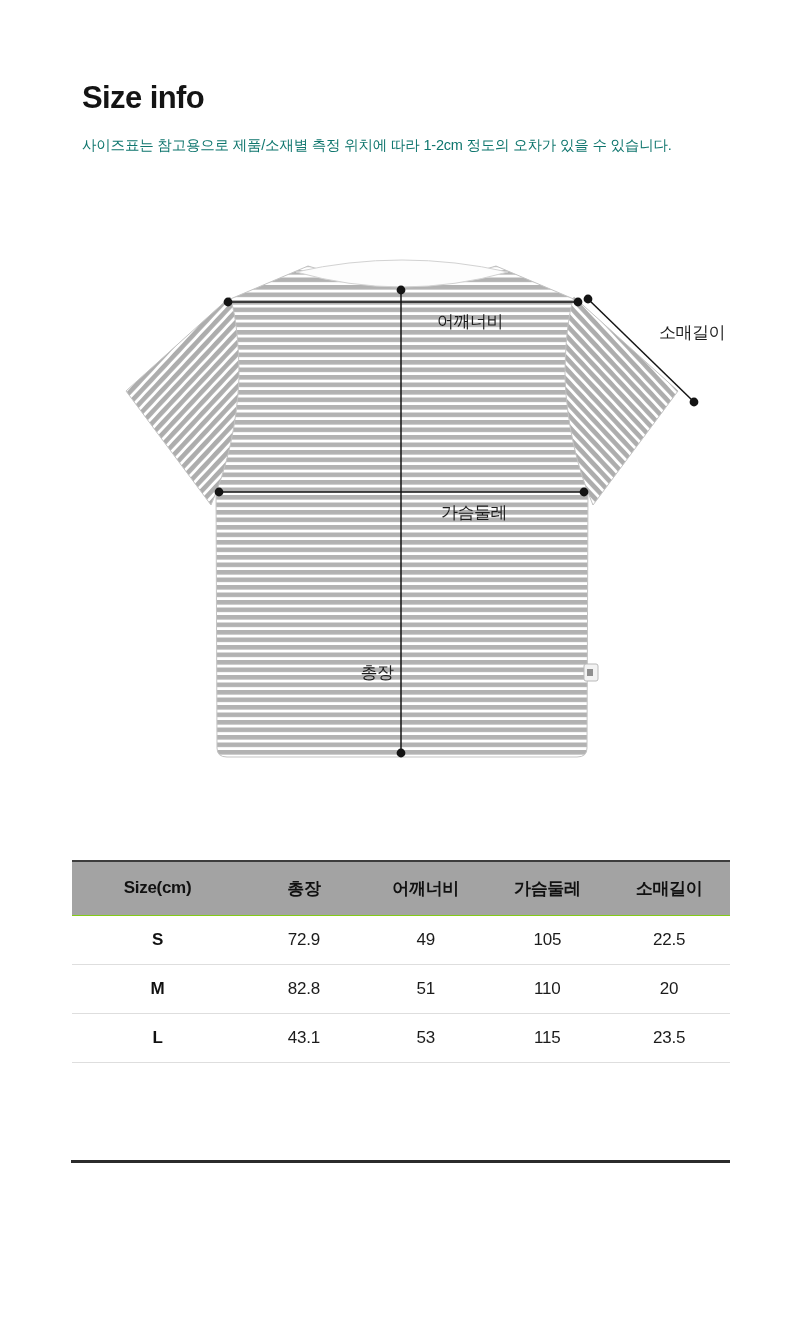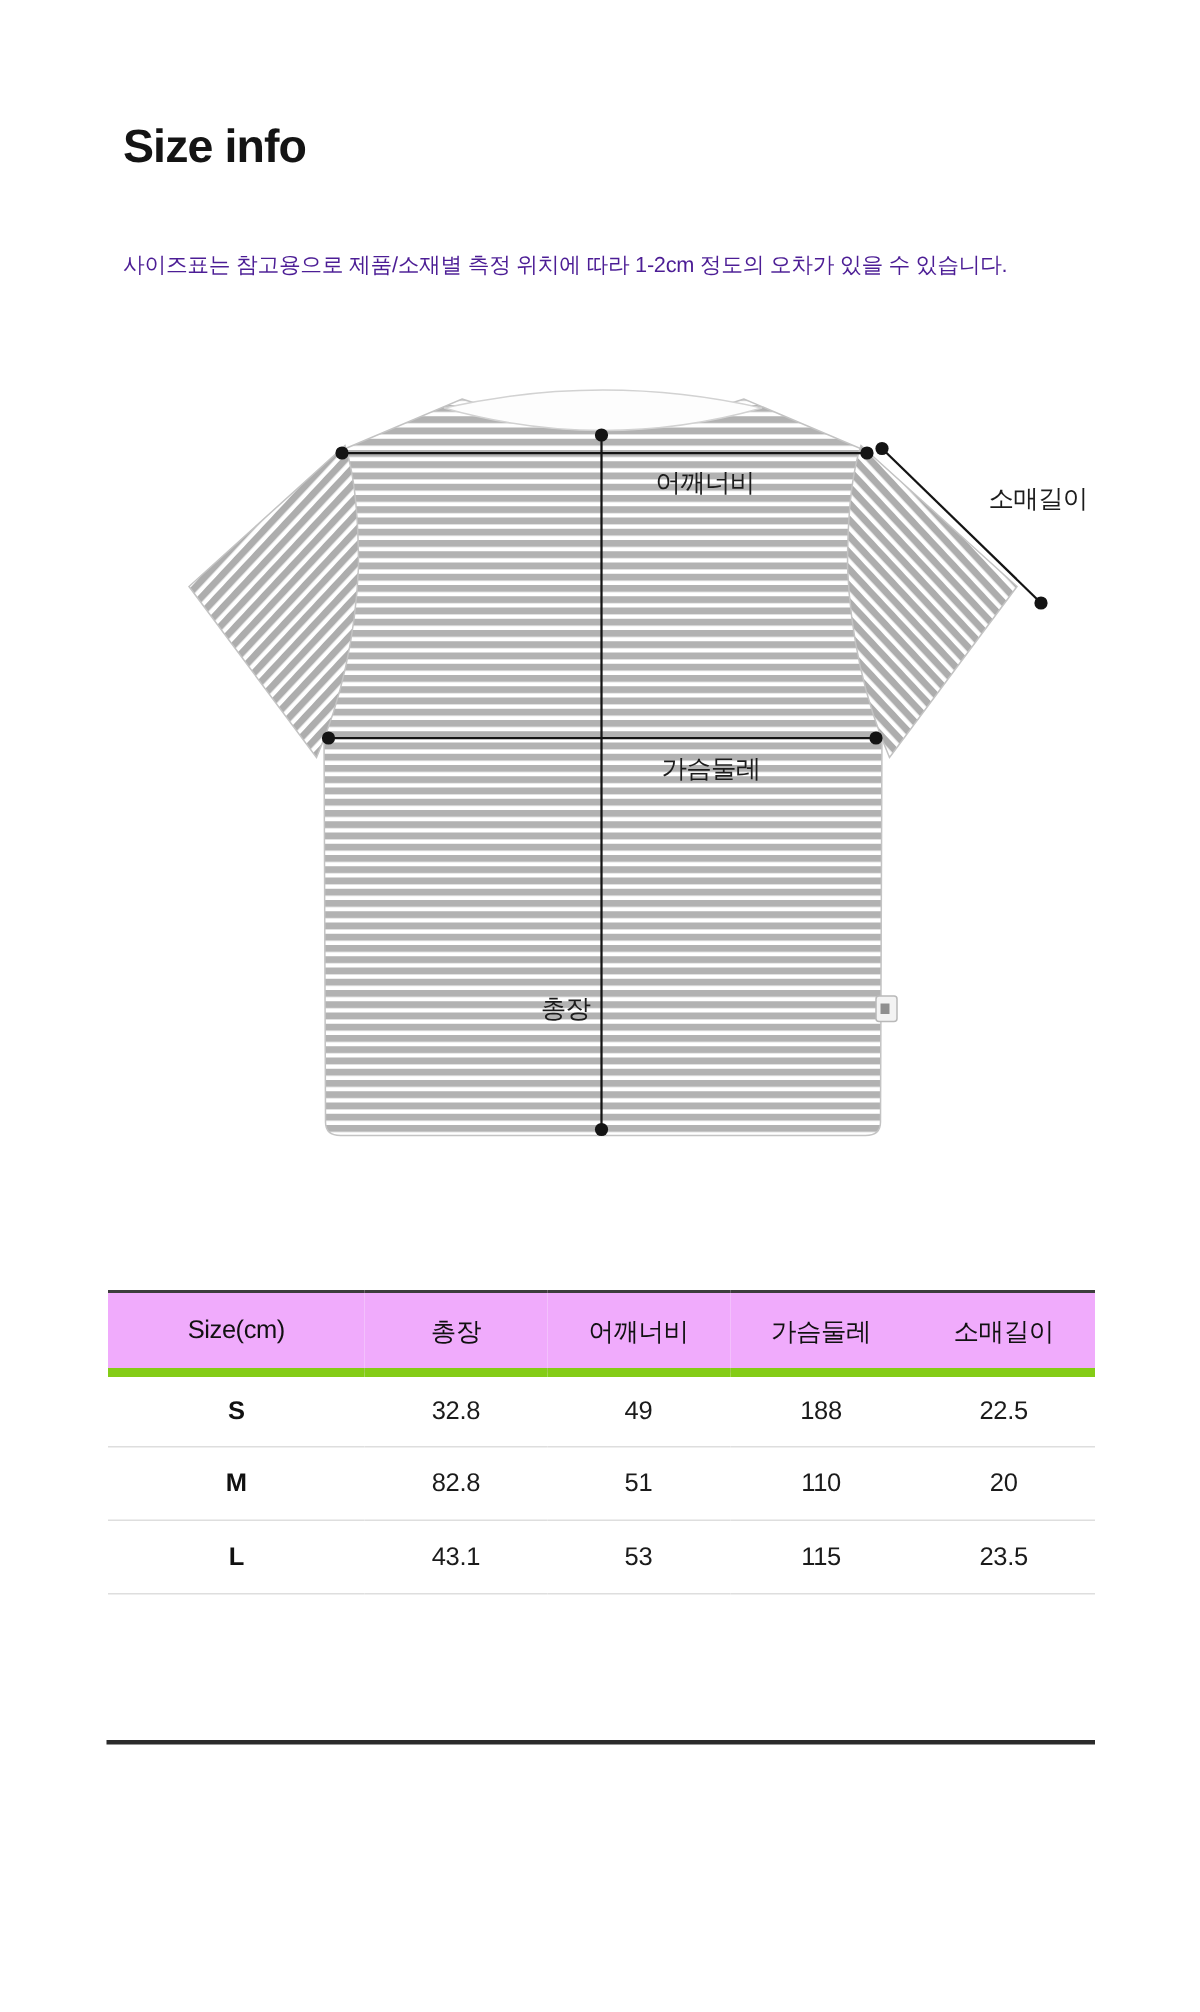--- a/index.html
+++ b/index.html
@@ -8,34 +8,34 @@
   .page {
     position:relative; width:800px; height:1341px; background:#ffffff;
     overflow:hidden; margin:0 auto;
   }
   .title {
     position:absolute; left:82px; top:80px;
     font-size:31px; font-weight:800; letter-spacing:-0.6px; color:#141414;
   }
   .description {
     position:absolute; left:82px; top:136px; width:660px;
-    font-size:14.5px; color:#4c1d95; letter-spacing:-0.2px;margin-top:31px;
+    font-size:14.5px; color:#0f766e; letter-spacing:-0.2px;
   }
   .diagram-svg { position:absolute; left:0; top:230px; }
   .diagram-label { font-size:17px; fill:#1c1c1c; letter-spacing:-0.5px; }
 
   .size-table-wrap { position:absolute; left:72px; top:860px; width:658px; }
   table.size-table {
     width:100%; border-collapse:collapse; table-layout:fixed;
     border-top:2px solid #3d3d3d;
   }
   table.size-table thead th {
-    background:#f0abfc; height:54px; font-size:17px; font-weight:400;
+    background:#a3a3a3; height:54px; font-size:17px; font-weight:700;
     color:#111; text-align:center; vertical-align:middle;
-    border-bottom:6px solid #84cc16; letter-spacing:-0.3px;
+    border-bottom:1px solid #84cc16; letter-spacing:-0.3px;
   }
   table.size-table tbody td {
     height:49px; font-size:17px; color:#1b1b1b; text-align:center;
     vertical-align:middle; border-bottom:1px solid #dedede; letter-spacing:-0.2px;
   }
   table.size-table tbody td.size-cell { font-weight:700; color:#111; }
   .bottom-rule {
     position:absolute; left:71px; top:1160px; width:659px; height:3px;
     background:#2b2b2b;
   }
@@ -132,23 +132,23 @@
           <th>Size(cm)</th>
           <th>총장</th>
           <th>어깨너비</th>
           <th>가슴둘레</th>
           <th>소매길이</th>
         </tr>
       </thead>
       <tbody>
         <tr>
           <td class="size-cell">S</td>
-          <td>32.8</td>
+          <td>72.9</td>
           <td>49</td>
-          <td>188</td>
+          <td>105</td>
           <td>22.5</td>
         </tr>
         <tr>
           <td class="size-cell">M</td>
           <td>82.8</td>
           <td>51</td>
           <td>110</td>
           <td>20</td>
         </tr>
         <tr>

